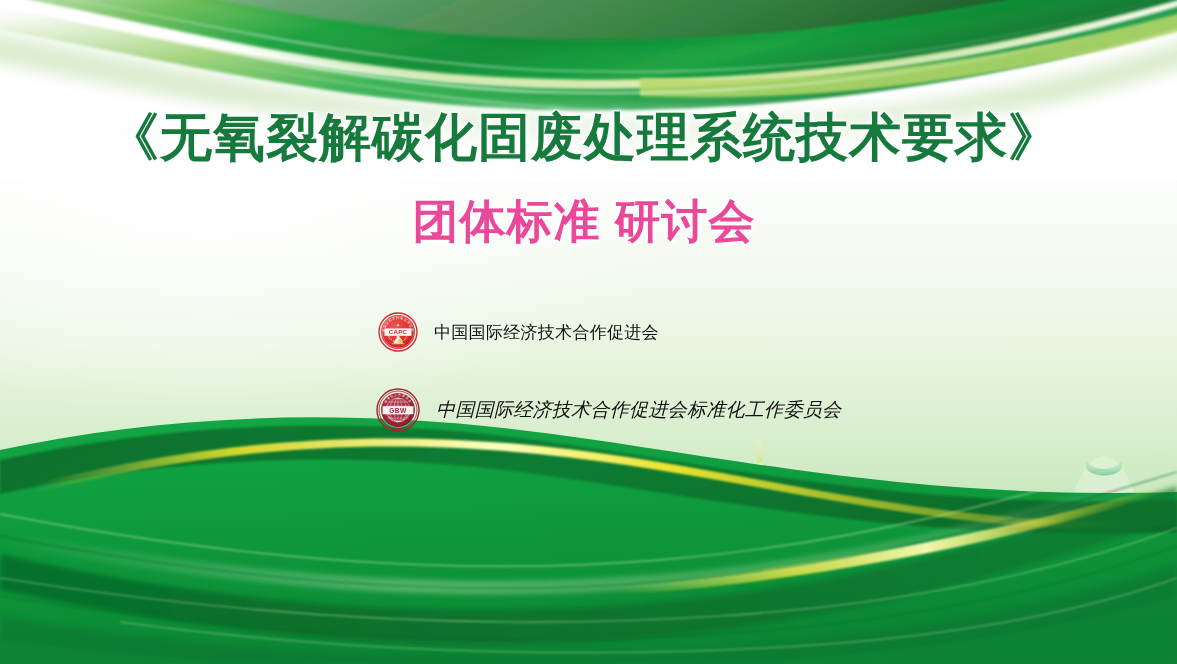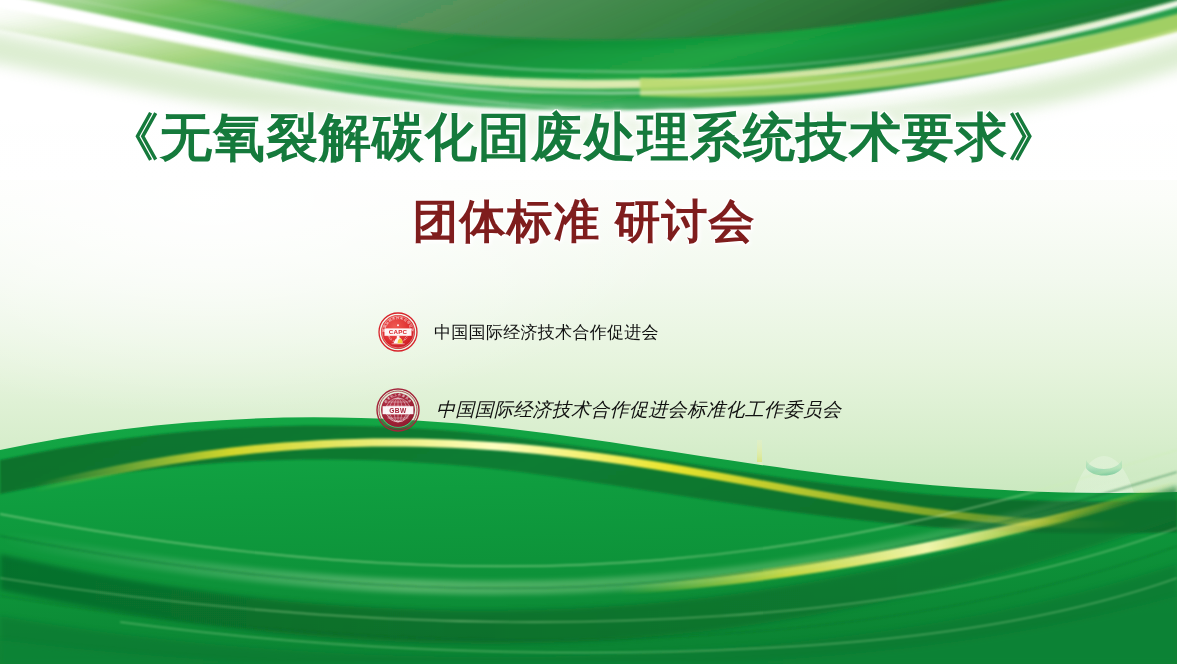--- a/index.html
+++ b/index.html
@@ -65,21 +65,21 @@
        0 0 10px rgba(255,255,255,.9);
     white-space:nowrap;
   }
   .title-sub{
     margin-top:30px;
     font-family:"Liberation Sans","DejaVu Sans",sans-serif;
     font-weight:bold;
     font-size:46px;
     line-height:1.12;
     letter-spacing:1px;
-    color:#7f1d1d;
+    color:#ec4899;
     text-shadow:
        0 0 1px #ffffff,
        1px 1px 0 #ffffff,
       -1px 1px 0 #ffffff,
        1px -1px 0 #ffffff,
       -1px -1px 0 #ffffff,
        2px 2px 4px rgba(255,255,255,.95),
        0 0 10px rgba(255,255,255,.9);
     white-space:nowrap;
   }

